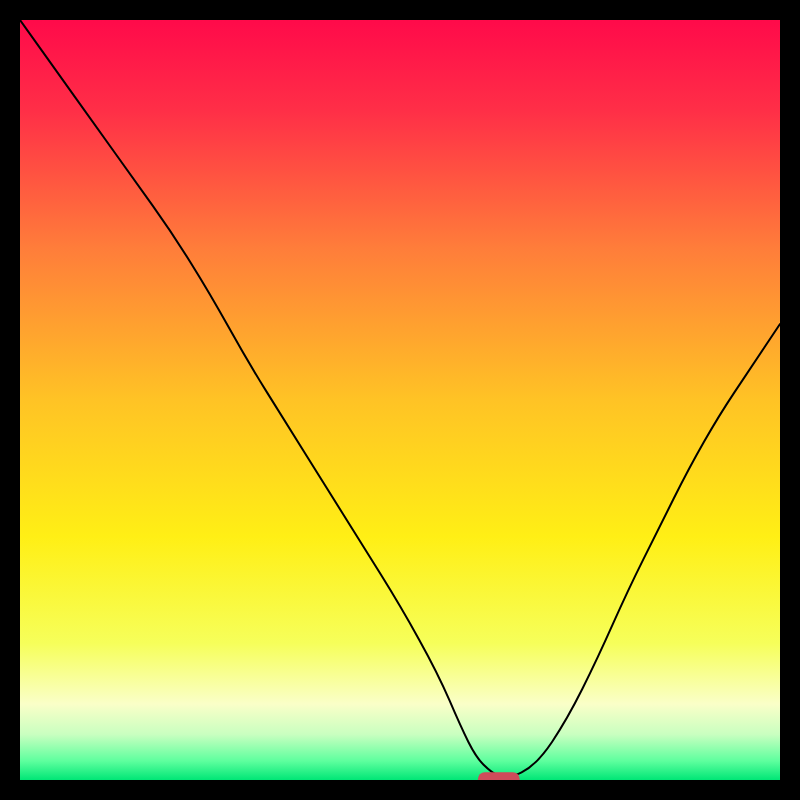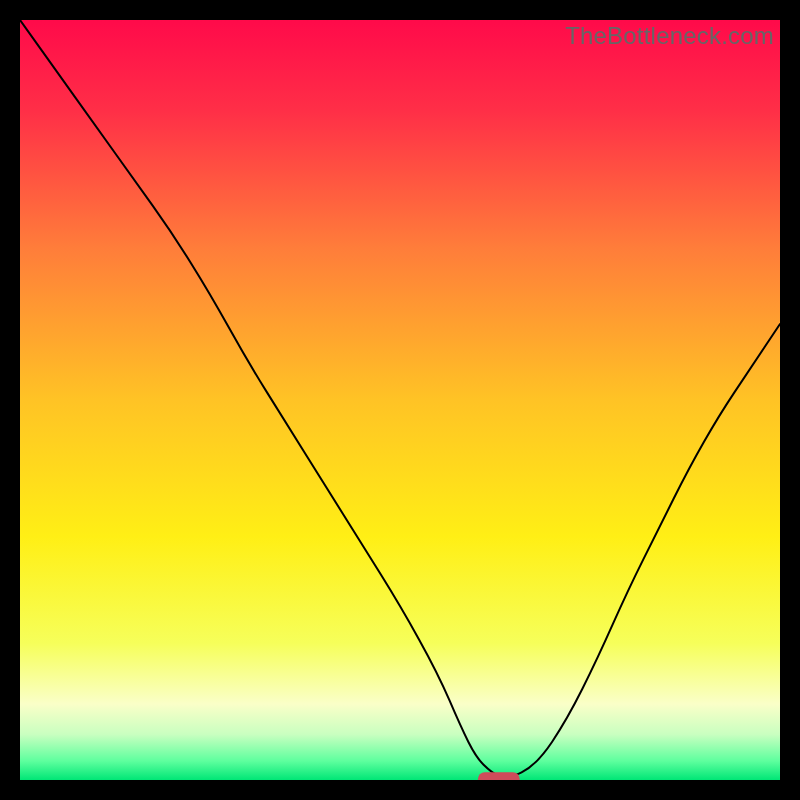--- a/index.html
+++ b/index.html
@@ -37,21 +37,20 @@
   }
   svg {
     display: block;
   }
 </style>
 </head>
 <body>
 
 <div class="chart-frame">
 
-  <div class="watermark">TheBottleneck.com</div>
 
   <div class="plot-area">
     <svg id="chart-svg" width="760" height="760" viewBox="0 0 760 760" preserveAspectRatio="none">
       <defs>
         <linearGradient id="bg-grad" x1="0" y1="0" x2="0" y2="1">
             <stop offset="0%" stop-color="#ff0a4a"></stop>
             <stop offset="12%" stop-color="#ff2f47"></stop>
             <stop offset="30%" stop-color="#ff7d3a"></stop>
             <stop offset="50%" stop-color="#ffc325"></stop>
             <stop offset="68%" stop-color="#ffef15"></stop>

